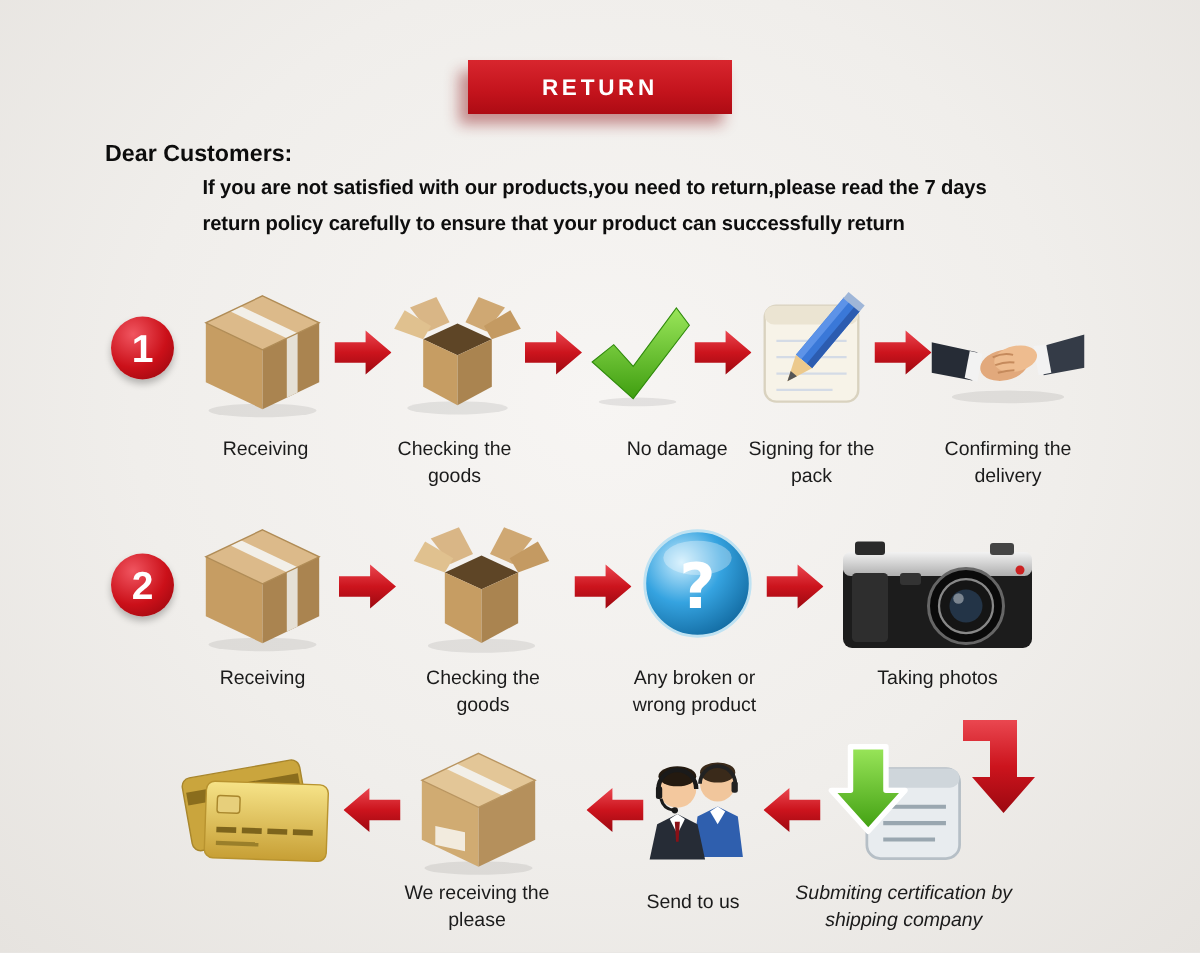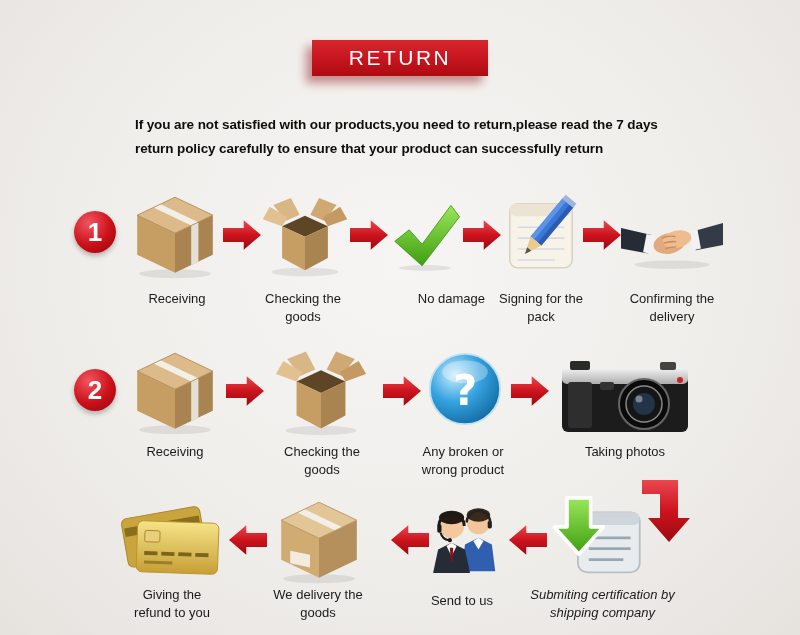--- a/index.html
+++ b/index.html
@@ -2,21 +2,21 @@
 <html><head>
 <meta charset="utf-8">
 <style>
   * { margin:0; padding:0; box-sizing:border-box; }
   html,body { background:#e8e6e3; font-family:"Liberation Sans", sans-serif; }
   .stage { position:relative; width:800px; height:635px; margin:0 auto; overflow:hidden;
            background:radial-gradient(ellipse at 50% 42%, #f7f5f3 0%, #f0eeeb 55%, #e6e3df 100%); }
   .abs { position:absolute; }
   .banner { left:312px; top:40px; width:176px; height:36px;
             background:linear-gradient(180deg,#d8262e 0%, #c3131c 60%, #ad0b13 100%);
-            color:#fff; font-size:21px; font-weight:normal; letter-spacing:2.5px;
+            color:#fff; font-size:15px; font-weight:bold; letter-spacing:2.5px;
             display:flex; align-items:center; justify-content:center;
             box-shadow:-6px 7px 9px rgba(140,15,20,.45); }
   .salutation { left:70px; top:94px; font-size:15.5px; font-weight:bold; color:#0d0d0d; }
   .intro-line { font-size:13.5px; font-weight:bold; color:#0d0d0d; letter-spacing:-0.1px; white-space:nowrap; }
   .num { width:42px; height:42px; border-radius:50%;
          background:radial-gradient(circle at 35% 28%, #f05560 0%, #cb1019 55%, #8f060d 100%);
          color:#fff; font-size:26px; font-weight:bold; display:flex; align-items:center; justify-content:center;
          box-shadow:0 3px 5px rgba(0,0,0,.25); }
   .lbl { font-size:13px; color:#1b1b1b; text-align:center; line-height:1.4; }
   .icon svg, .arrow svg { display:block; width:100%; height:100%; }
@@ -49,20 +49,21 @@
         <stop offset="1" stop-color="#0a5d92"></stop>
     </radialGradient>
   </defs>
 </svg>
 
 <div class="stage">
 
   <div class="abs banner">
     <span>RETURN</span>
   </div>
+  <div class="abs salutation">Dear Customers:</div>
   <div class="abs intro-line" style="left:135px;top:117px;text-align:center;">If you are not satisfied with our products,you need to return,please read the 7 days</div>
   <div class="abs intro-line" style="left:135px;top:141px;">return policy carefully to ensure that your product can successfully return</div>
 
   <div class="abs num" style="left:74px;top:211px;">
     <span>1</span>
   </div>
 
   <div class="abs icon" style="left:130px;top:188px;width:90px;height:94px;">
     <svg viewBox="0 0 100 100">
       <ellipse cx="50" cy="93" rx="40" ry="5" fill="rgba(0,0,0,0.08)"></ellipse>
@@ -314,18 +315,17 @@
     <svg viewBox="0 0 110 92">
       <rect x="34" y="20" width="68" height="66" rx="10" fill="#e8ecef" stroke="#b6bfc6" stroke-width="2"></rect>
       <rect x="34" y="20" width="68" height="14" rx="7" fill="#cfd6db"></rect>
       <line x1="46" y1="48" x2="92" y2="48" stroke="#9aa7b0" stroke-width="3"></line>
       <line x1="46" y1="60" x2="92" y2="60" stroke="#9aa7b0" stroke-width="3"></line>
       <line x1="46" y1="72" x2="84" y2="72" stroke="#9aa7b0" stroke-width="3"></line>
       <polygon points="22,4 48,4 48,36 62,36 35,66 8,36 22,36" fill="url(#gGreen)" stroke="#ffffff" stroke-width="4" stroke-linejoin="round"></polygon>
     </svg>
   </div>
 
-  <div class="abs lbl" style="left:127px;top:586px;width:90px;">Giving the refund to you</div>
-  <div class="abs lbl" style="left:268px;top:586px;width:100px;">We delivery the goods</div>
+  <div class="abs lbl" style="left:268px;top:586px;width:100px;">We receiving the please</div>
   <div class="abs lbl" style="left:402px;top:592px;width:120px;">Send to us</div>
   <div class="abs lbl" style="left:520px;top:586px;width:165px;font-style:italic;">Submiting certification by shipping company</div>
 
 </div>
 
 </body></html>

